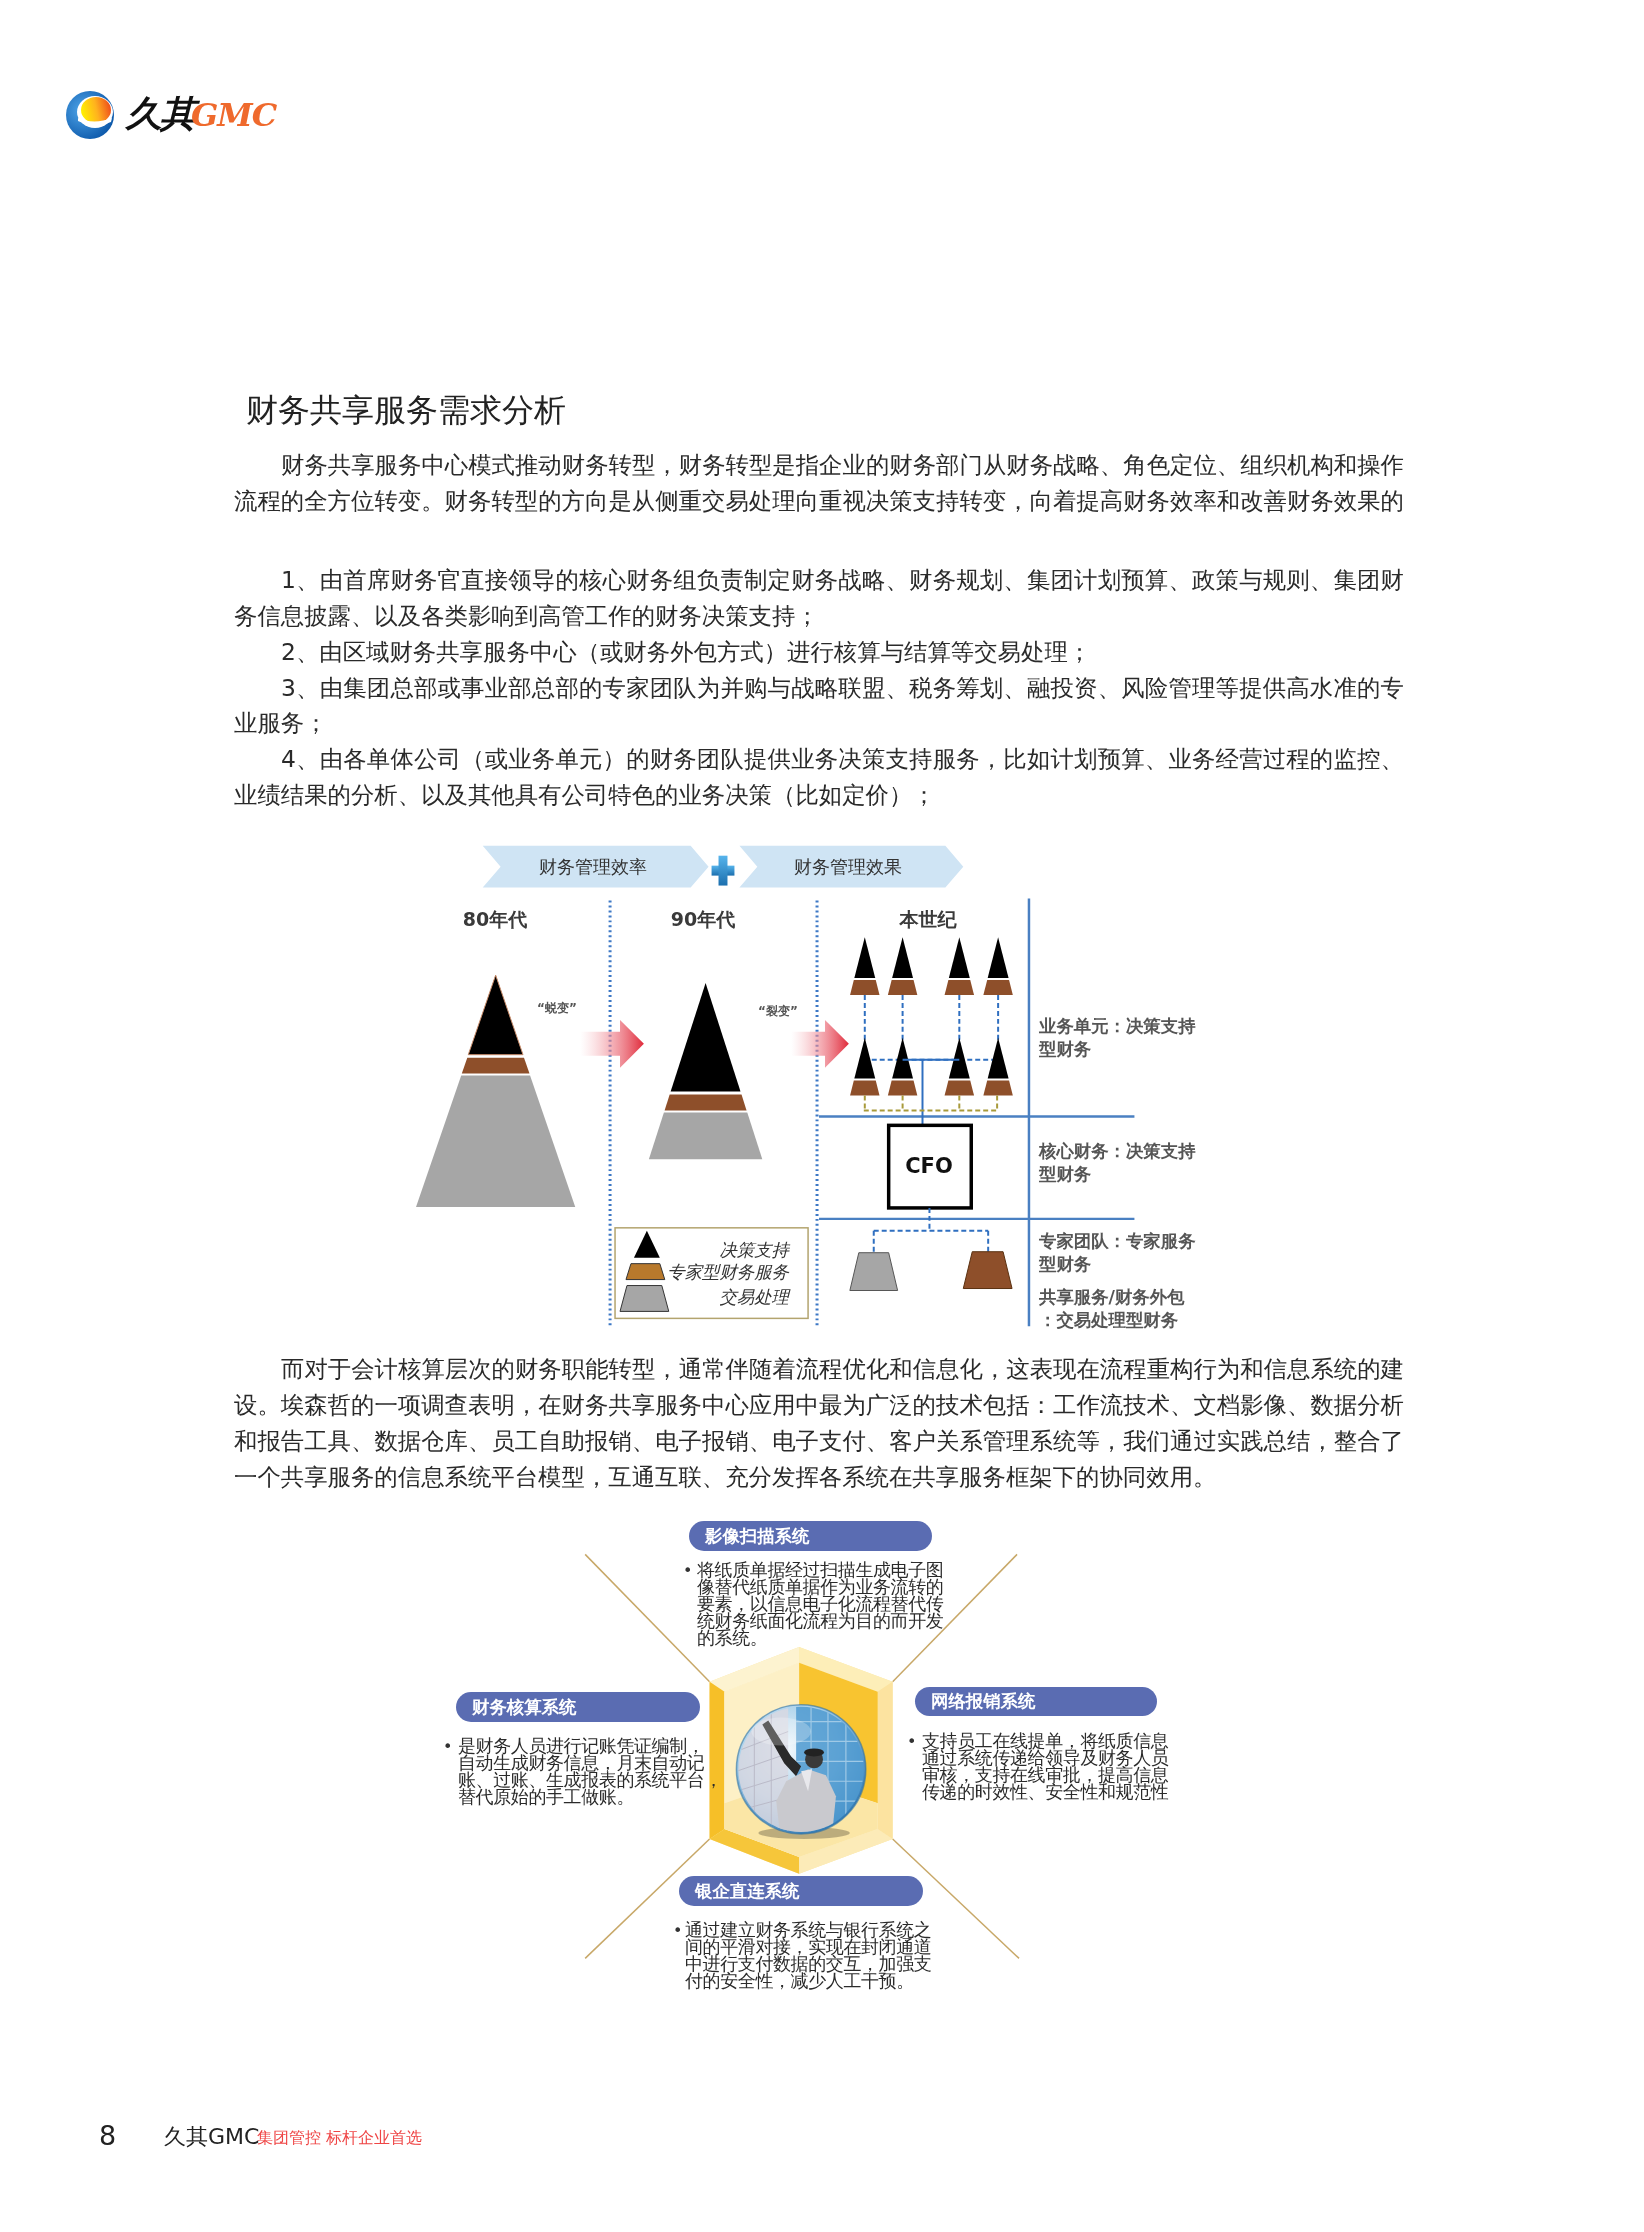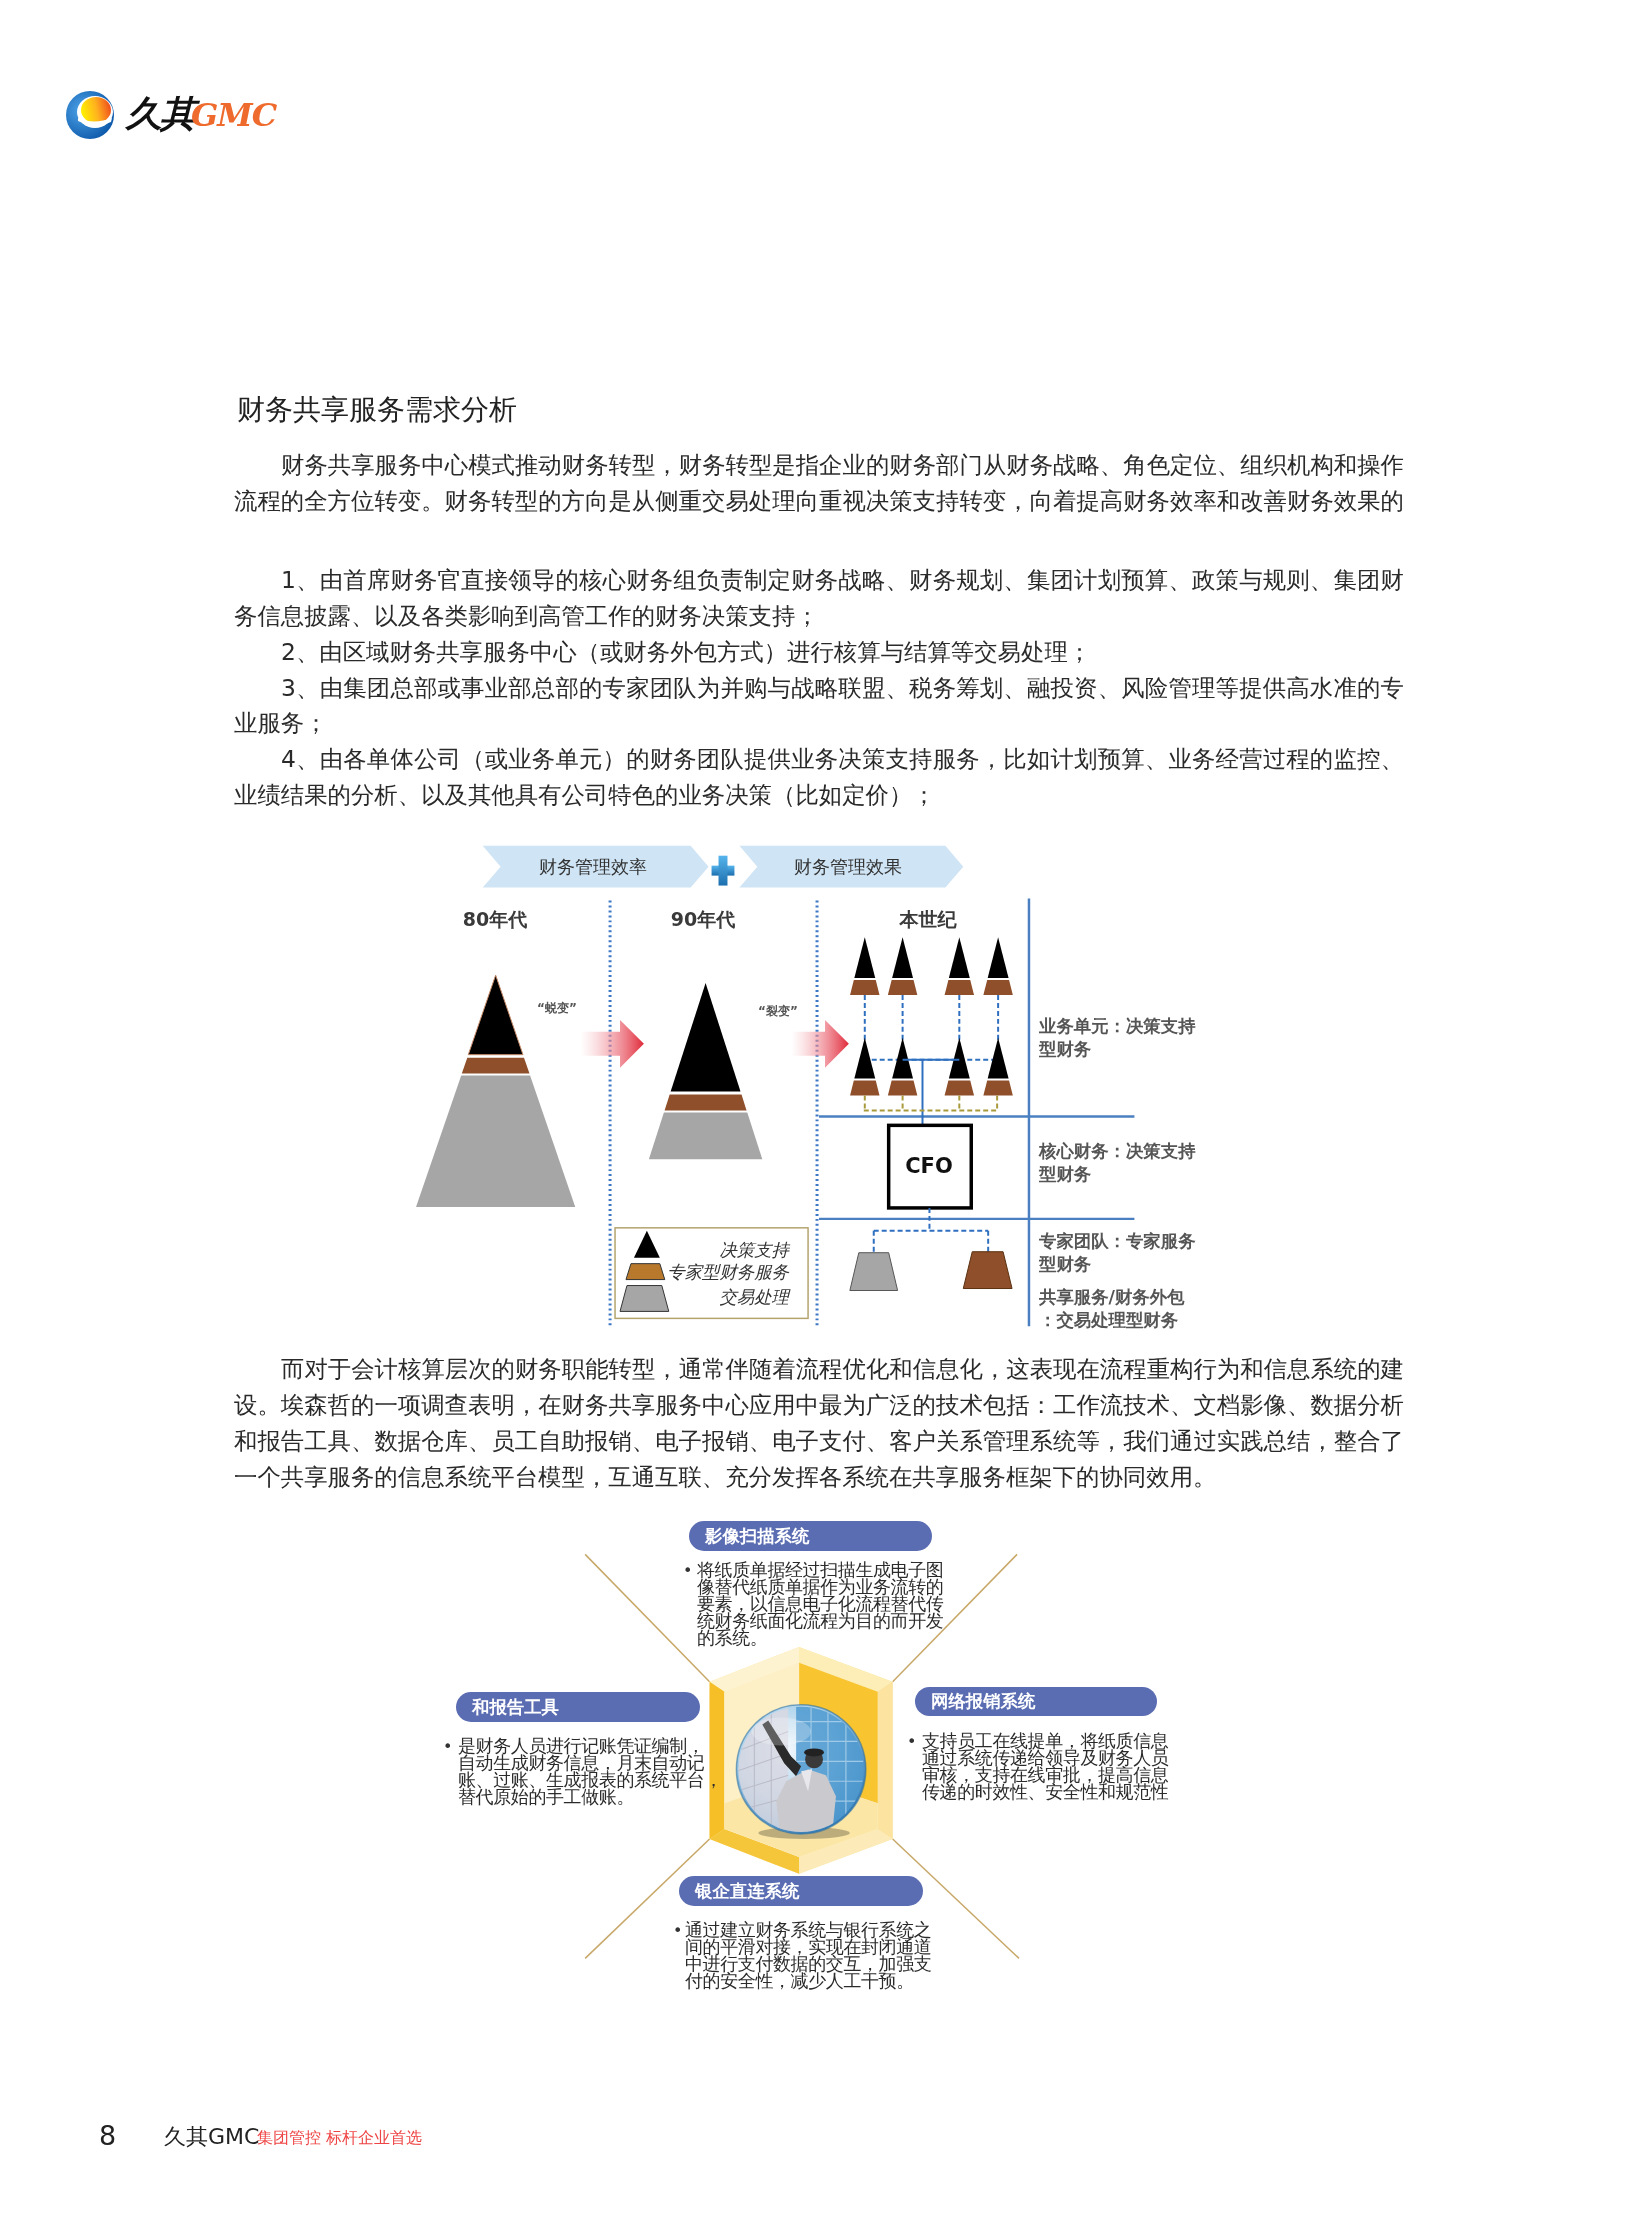--- a/index.html
+++ b/index.html
@@ -9,21 +9,21 @@
 
   
   .logo { position:absolute; left:64px; top:86px; height:56px; width:219px; }
   .logo svg { position:absolute; left:0; top:2px; }
   .logo-cn { position:absolute; left:62px; top:4px; font-family:"DejaVu Serif", serif; font-weight:bold;
              font-size:36px; line-height:46px; color:#111; font-style:italic; letter-spacing:-2px; }
   .logo-en { position:absolute; left:127px; top:8px; font-family:"DejaVu Serif", serif; font-weight:bold;
              font-style:italic; font-size:32px; line-height:42px; color:#ef6a2d; letter-spacing:-1px; }
 
   
-  .title { position:absolute; left:237px; top:389px; font-size:28px; line-height:42px; color:#222; white-space:nowrap; }
+  .title { position:absolute; left:246px; top:389px; font-size:32px; line-height:42px; color:#222; white-space:nowrap; }
   .line { position:absolute; left:234px; width:1170px; height:36px; line-height:36px; font-size:23.4px;
           white-space:nowrap; color:#2a2a2a; box-sizing:border-box; }
   .line.just { text-align:justify; text-align-last:justify; }
   .line.indent { padding-left:47px; }
 
   
   .c-lbl { position:absolute; transform:translate(-50%,-50%); white-space:nowrap; }
   .banner-lbl { font-size:18px; color:#333; }
   .era-lbl { font-size:19px; font-weight:bold; color:#3a3a3a; }
   .trans-lbl { font-size:12px; font-weight:bold; color:#555; }
@@ -290,21 +290,21 @@
   <div class="pill" style="left:689px;top:1521px;width:243px">影像扫描系统</div>
   <div class="bullet" style="left:683px;top:1562px">•</div>
   <div class="btext" style="left:697px;top:1561px">
     <div>将纸质单据经过扫描生成电子图</div>
     <div>像替代纸质单据作为业务流转的</div>
     <div>要素，以信息电子化流程替代传</div>
     <div>统财务纸面化流程为目的而开发</div>
     <div>的系统。</div>
   </div>
 
-  <div class="pill" style="left:456px;top:1692px;width:244px">和报告工具</div>
+  <div class="pill" style="left:456px;top:1692px;width:244px">财务核算系统</div>
   <div class="bullet" style="left:443px;top:1738px">•</div>
   <div class="btext" style="left:458px;top:1737px">
     <div>是财务人员进行记账凭证编制，</div>
     <div>自动生成财务信息，月末自动记</div>
     <div>账、过账、生成报表的系统平台，</div>
     <div>替代原始的手工做账。</div>
   </div>
 
   <div class="pill" style="left:915px;top:1687px;width:242px;height:29px;line-height:29px">网络报销系统</div>
   <div class="bullet" style="left:907px;top:1733px">•</div>

